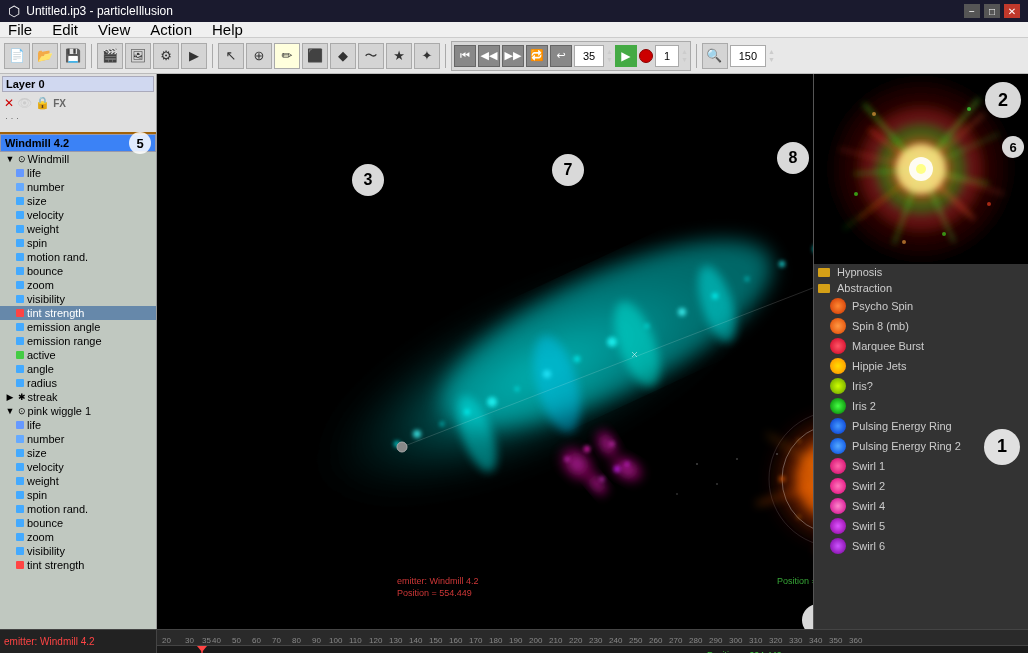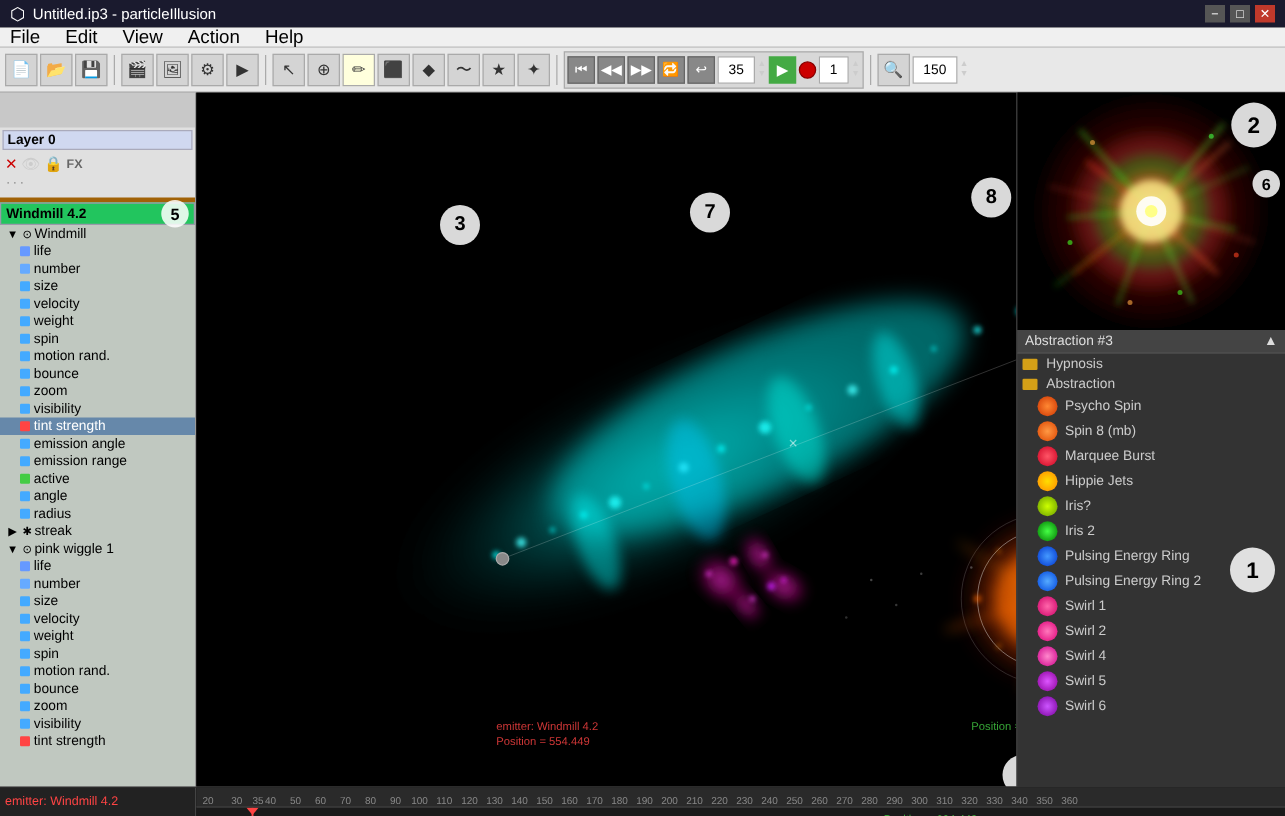--- a/index.html
+++ b/index.html
@@ -78,24 +78,23 @@
     
     #left-panel {
       width: 157px;
       background: #c8c8c8;
       border-right: 1px solid #999;
       display: flex;
       flex-direction: column;
     }
     #layer-section {
       background: #e0e0e0;
-      border-bottom: 4px solid #a16207;
+      border-bottom: 2px solid #a16207;
       padding: 2px;
       min-height: 60px;
-      margin-top: 28px;
     }
     .layer-header {
       font-size: 11px;
       font-weight: bold;
       color: #000;
       padding: 1px 3px;
       background: #d0d8f0;
       border: 1px solid #aab;
       margin-bottom: 2px;
     }
@@ -106,21 +105,21 @@
       padding: 2px;
     }
     .layer-icon { font-size: 12px; cursor: pointer; }
     #layer-tree-label {
       font-size: 9px;
       color: #666;
       padding: 1px 3px;
     }
 
     #emitter-label {
-      background: #22c55e;
+      background: #3b82f6;
       border: 1px solid #99a;
       padding: 2px 4px;
       font-size: 11px;
       font-weight: bold;
       color: #000;
       margin: 0;
     }
 
     #tree-scroll {
       flex: 1;
@@ -690,24 +689,20 @@
           <circle cx="155" cy="35" r="2" fill="#44ff44"></circle>
           <circle cx="175" cy="130" r="2" fill="#ff4422"></circle>
           <circle cx="42" cy="120" r="2" fill="#44ff22"></circle>
           <circle cx="90" cy="168" r="2" fill="#ffaa44"></circle>
           <circle cx="130" cy="160" r="2" fill="#44ee22"></circle>
         </g>
       </svg>
       <div class="preview-annotation">2</div>
     </div>
 
-    <div id="library-header">
-      <span>Abstraction #3</span>
-      <span style="cursor:pointer;">▲</span>
-    </div>
     <div id="library-scroll" style="position:relative;">
 
       <div class="lib-group-header">
         <span class="folder-icon"></span>
         <span>Hypnosis</span>
       </div>
 
       <div class="lib-group-header">
         <span class="folder-icon"></span>
         <span>Abstraction</span>

